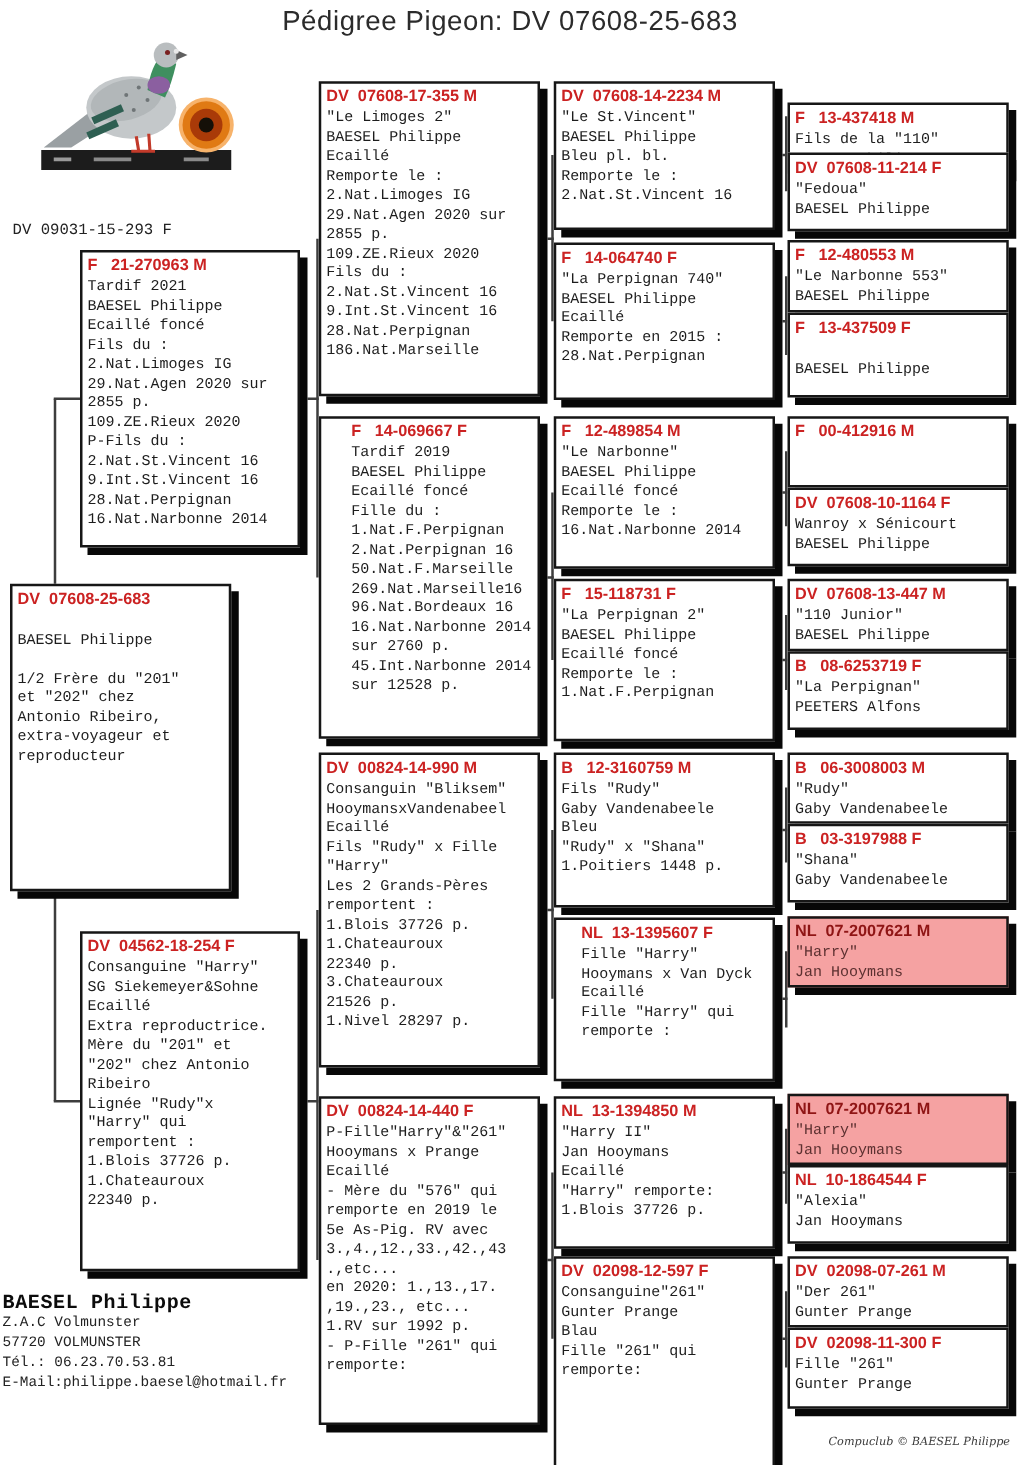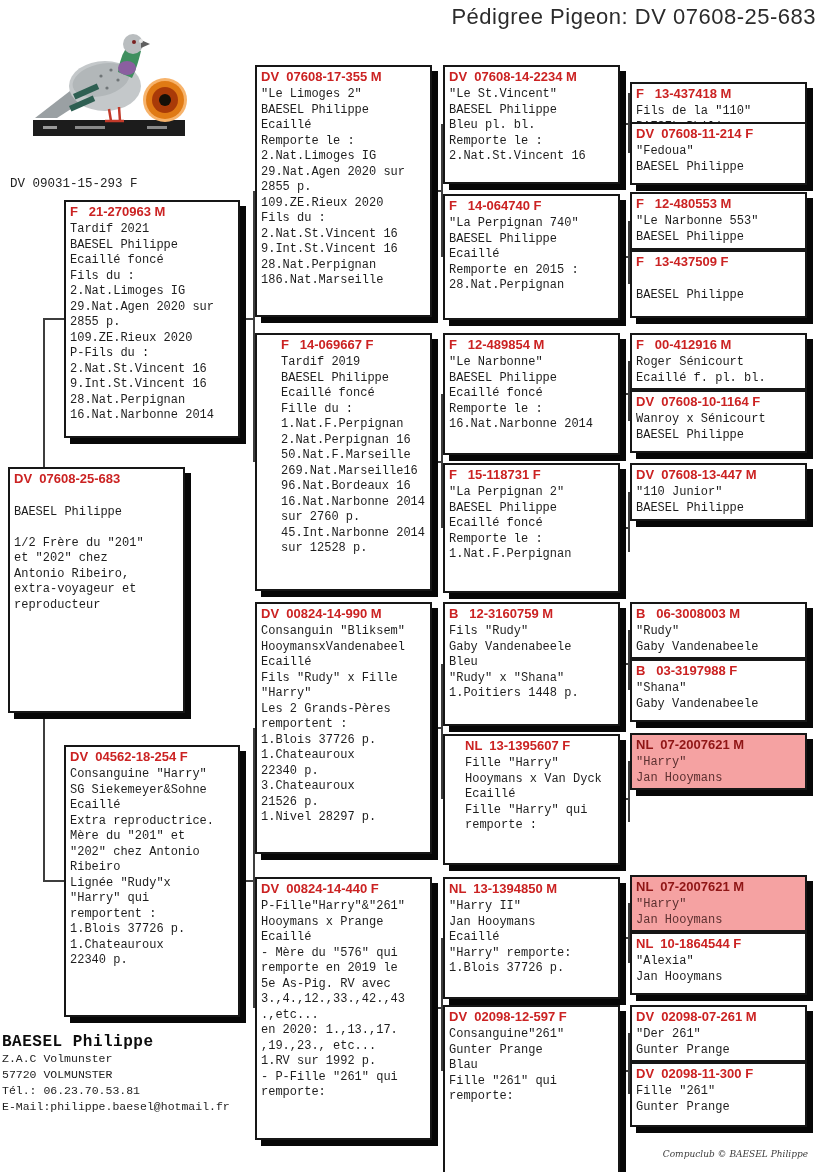--- a/index.html
+++ b/index.html
@@ -1,18 +1,18 @@
 <!DOCTYPE html>
 <html><head>
 <meta charset="utf-8">
 <style>
   html,body{margin:0;padding:0;background:#ffffff;}
   #page{position:relative;width:816px;height:1172px;background:#fff;overflow:hidden;
         font-family:"Liberation Mono","DejaVu Sans Mono",monospace;}
-  #title{position:absolute;left:0;right:0;top:4px;text-align:right;
+  #title{position:absolute;left:0;right:0;top:4px;text-align:center;
          font:22px "Liberation Sans",sans-serif;color:#2b2b2b;letter-spacing:.5px;}
   #caption{position:absolute;left:10px;top:177px;font:12.5px "Liberation Mono",monospace;color:#222;}
   .b{position:absolute;background:#fff;border:2px solid #161616;box-shadow:6px 6px 0 #070707;
      box-sizing:border-box;overflow:hidden;padding:2px 4px;}
   .h{font-family:Liberation Sans, sans-serif;font-weight:bold;font-size:13px;line-height:15px;
      color:#cb2222;white-space:pre;}
   .t{margin-top:3px;font-family:"Liberation Mono",monospace;font-size:12px;line-height:15.5px;
      color:#1d1d1d;white-space:pre-line;}
   .p{background:#f5a2a2;}
   .p .h{color:#8f1515;}
@@ -292,32 +292,35 @@
     <div class="t">"Le Narbonne 553"
 BAESEL Philippe</div>
   </div>
   <div class="b" style="left:630px;top:250px;width:177px;height:68px;">
     <div class="h">F   13-437509 F</div>
     <div class="t">
 BAESEL Philippe</div>
   </div>
   <div class="b" style="left:630px;top:333px;width:177px;height:57px;">
     <div class="h">F   00-412916 M</div>
-    <div class="t">Roger Sénicourt
-Ecaillé f. pl. bl.</div>
   </div>
   <div class="b" style="left:630px;top:390px;width:177px;height:63px;">
     <div class="h">DV  07608-10-1164 F</div>
     <div class="t">Wanroy x Sénicourt
 BAESEL Philippe</div>
   </div>
   <div class="b" style="left:630px;top:463px;width:177px;height:58px;">
     <div class="h">DV  07608-13-447 M</div>
     <div class="t">"110 Junior"
 BAESEL Philippe</div>
+  </div>
+  <div class="b" style="left:630px;top:521px;width:177px;height:63px;">
+    <div class="h">B   08-6253719 F</div>
+    <div class="t">"La Perpignan"
+PEETERS Alfons</div>
   </div>
   <div class="b" style="left:630px;top:602px;width:177px;height:57px;">
     <div class="h">B   06-3008003 M</div>
     <div class="t">"Rudy"
 Gaby Vandenabeele</div>
   </div>
   <div class="b" style="left:630px;top:659px;width:177px;height:63px;">
     <div class="h">B   03-3197988 F</div>
     <div class="t">"Shana"
 Gaby Vandenabeele</div>

